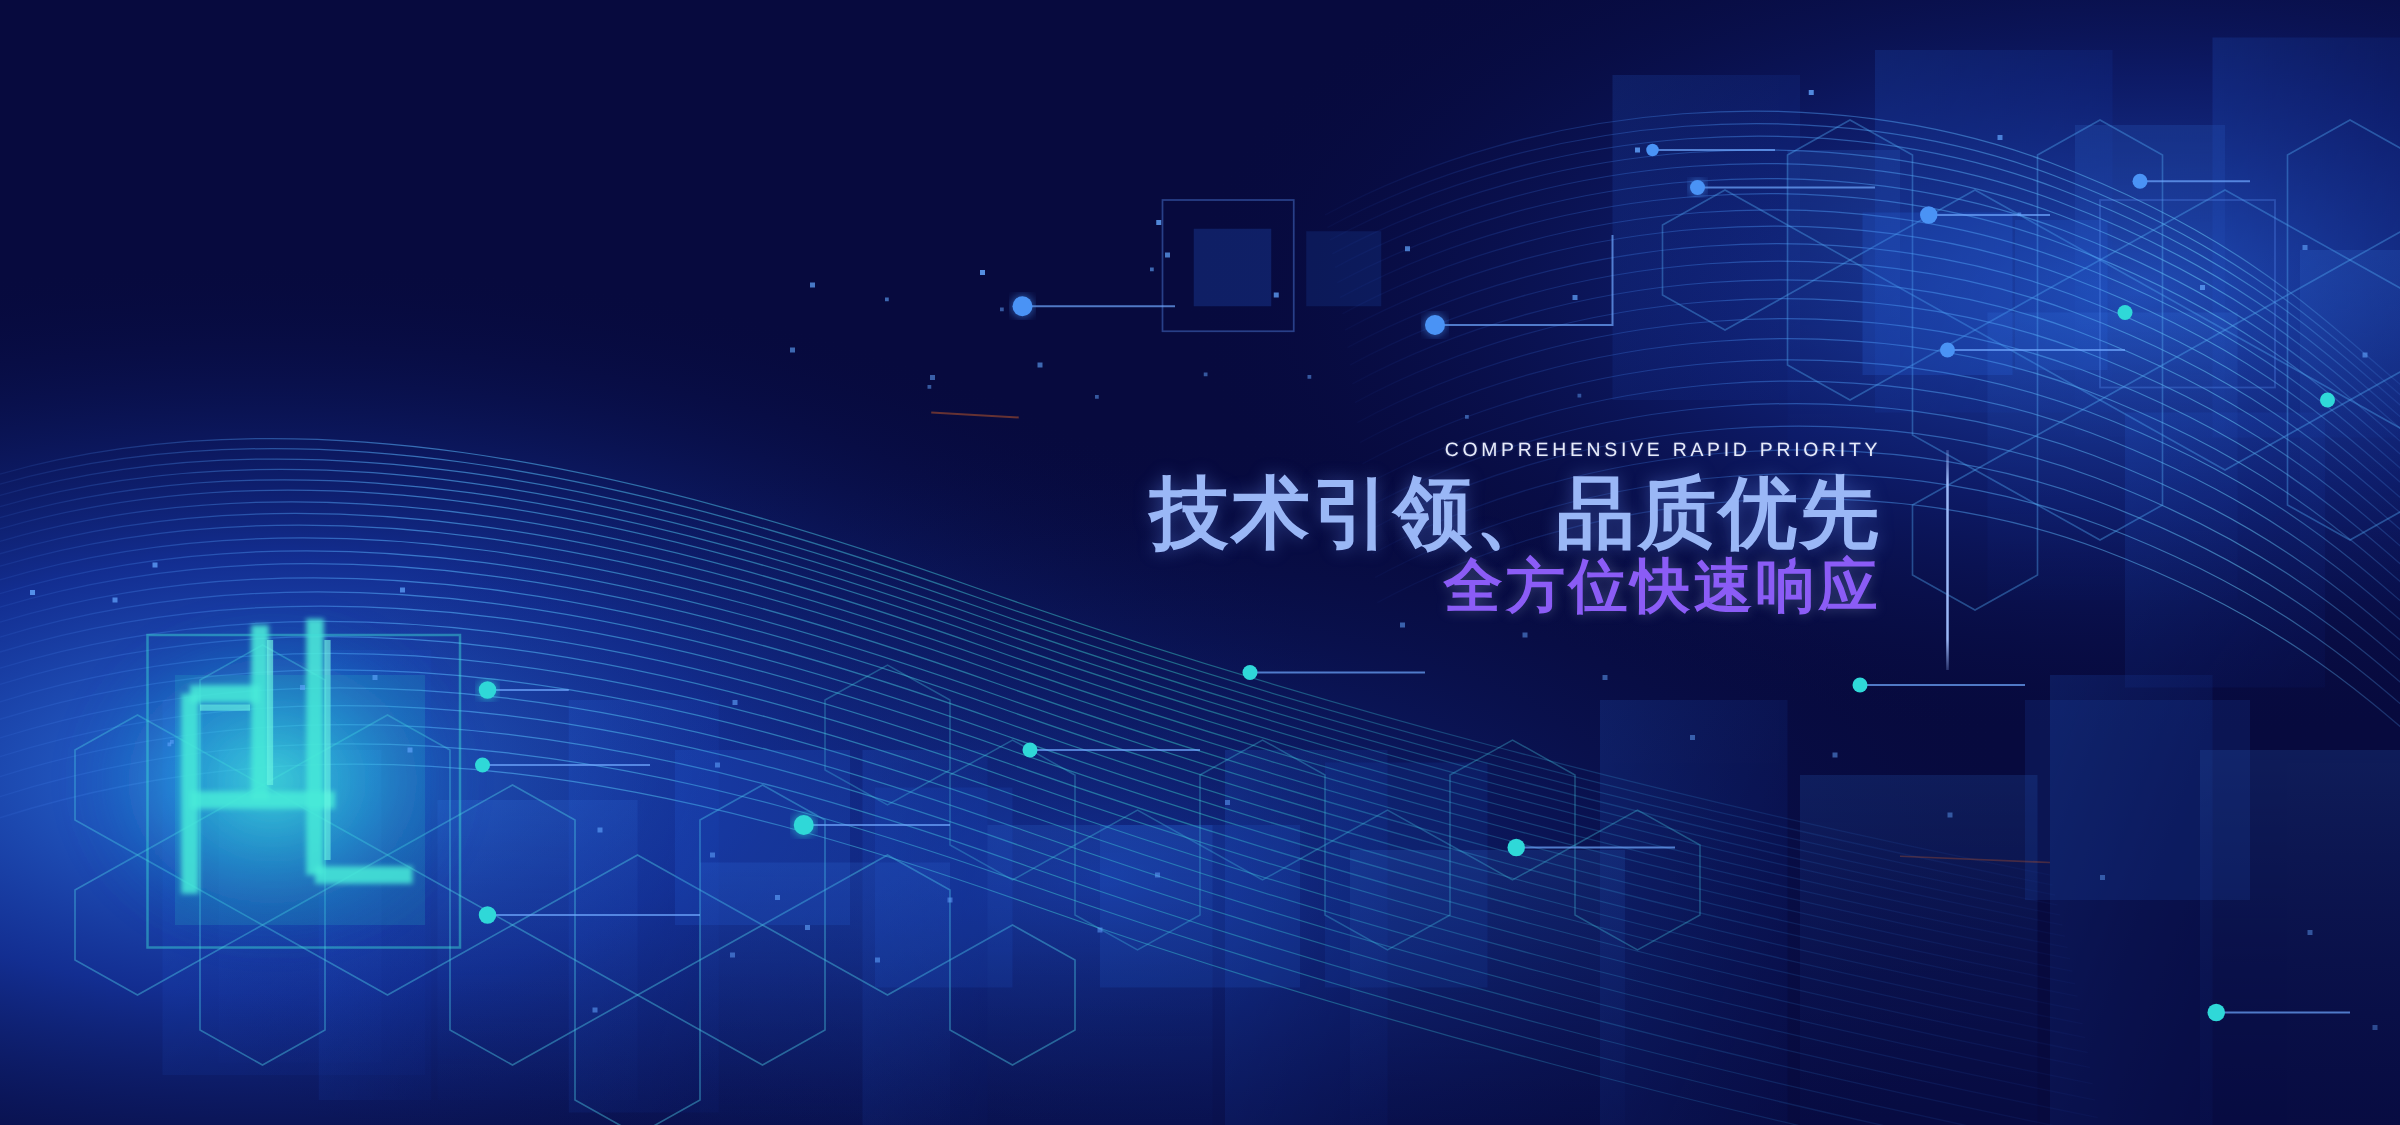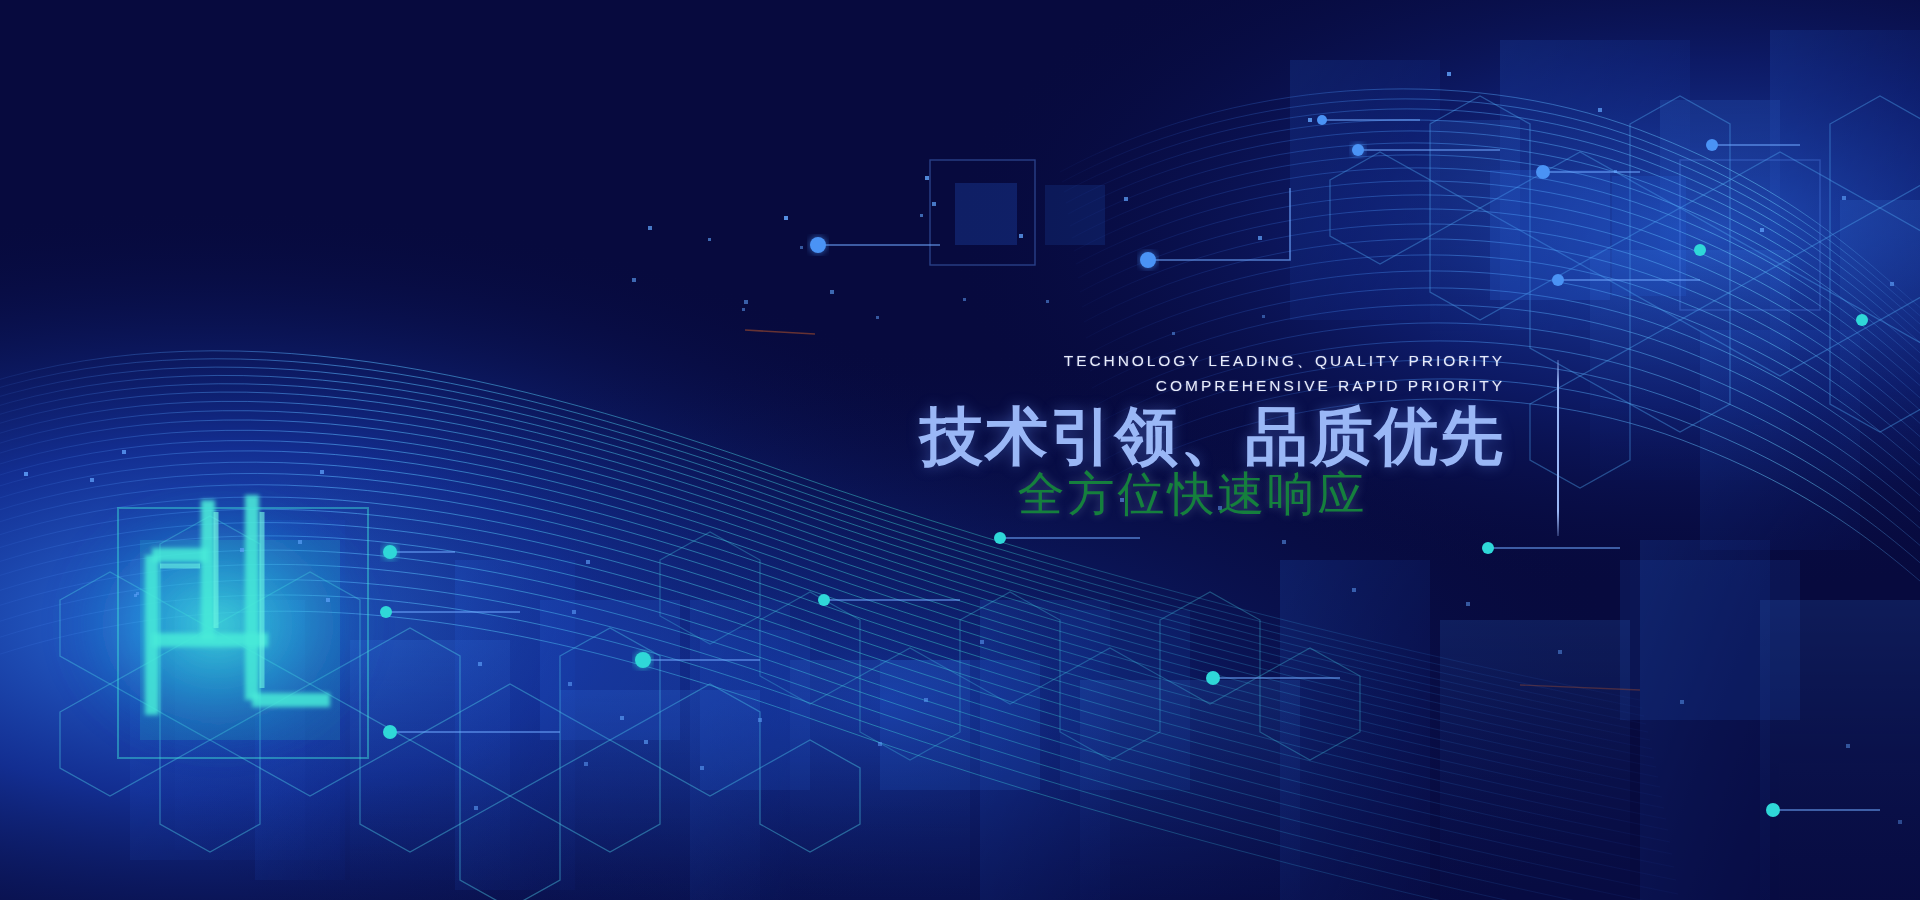--- a/index.html
+++ b/index.html
@@ -35,28 +35,27 @@
     margin-top:9px;
     color:#9ab7f6;
     font-size:63px;
     font-weight:700;
     letter-spacing:2px;
     line-height:58px;
     white-space:nowrap;
     text-shadow:0 0 14px rgba(110,150,255,.40);
   }
   #headline-2{
-    color:#15803d;
+    color:#8b5cf6;
     font-size:47px;
-    font-weight:400;
+    font-weight:700;
     letter-spacing:3px;
     line-height:58px;
     white-space:nowrap;
     text-shadow:0 0 10px rgba(190,210,255,.30);
-    text-align:center;
   }
   #divider{
     position:absolute;
     left:1557px;top:360px;
     width:2px;height:176px;
     background:linear-gradient(180deg,rgba(150,180,250,.25),#9ab7f6 14%,#9ab7f6 86%,rgba(150,180,250,.25));
   }
 </style>
 </head>
 <body>
@@ -384,21 +383,20 @@
       <rect x="1680" y="700" width="4" height="4" opacity=".45"></rect>
       <rect x="1846" y="744" width="4" height="4" opacity=".45"></rect>
       <rect x="1898" y="820" width="4" height="4" opacity=".4"></rect>
     </g>
 
     <path d="M745 330 L815 334" stroke="#b4542a" stroke-opacity=".55" stroke-width="1.6"></path>
     <path d="M1520 685 L1640 690" stroke="#a04a30" stroke-opacity=".40" stroke-width="1.4"></path>
   </svg>
 
   <div id="text-block">
-    <div class="eng-line l1">TECHNOLOGY LEADING、QUALITY PRIORITY</div>
     <div class="eng-line l2">COMPREHENSIVE RAPID PRIORITY</div>
     <div id="headline-1">技术引领、品质优先</div>
     <div id="headline-2">全方位快速响应</div>
   </div>
 
   <div id="divider"></div>
 
 </div>
 
 </body></html>

